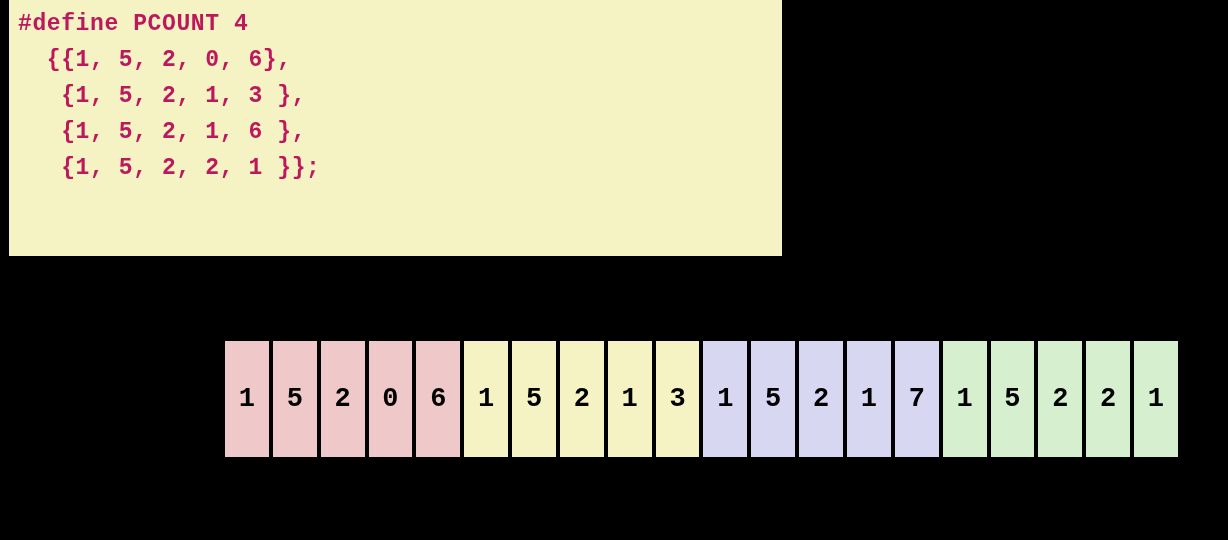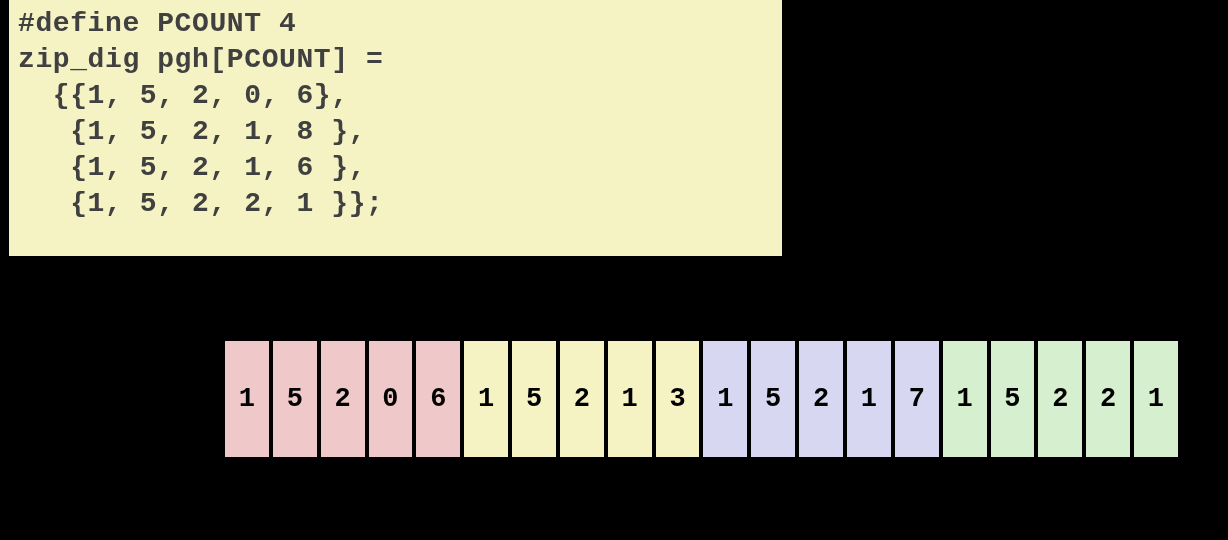--- a/index.html
+++ b/index.html
@@ -22,23 +22,23 @@
     top: -4px;
     width: 773px;
     height: 260px;
     background: #F5F3C4;
     box-sizing: border-box;
     padding: 10px 0 0 9px;
   }
   #code-block .code-line {
     font-family: "Liberation Mono", "DejaVu Sans Mono", monospace;
     font-weight: bold;
-    font-size: 28px;
+    font-size: 23px;
     line-height: 36px;
-    color: #404040;
+    color: #be185d;
     white-space: pre;
     letter-spacing: 0.6px;
   }
 
   
   #array-diagram {
     position: absolute;
     left: 225px;
     top: 341px;
     height: 116px;
@@ -65,23 +65,22 @@
   }
   #array-diagram .array-group:last-child .array-cell:last-child {
     margin-right: 0;
   }
 </style>
 </head>
 <body>
 
 <div id="code-block">
   <div class="code-line">#define PCOUNT 4</div>
-  <div class="code-line">zip_dig pgh[PCOUNT] =</div>
   <div class="code-line">  {{1, 5, 2, 0, 6},</div>
-  <div class="code-line">   {1, 5, 2, 1, 8 },</div>
+  <div class="code-line">   {1, 5, 2, 1, 3 },</div>
   <div class="code-line">   {1, 5, 2, 1, 6 },</div>
   <div class="code-line">   {1, 5, 2, 2, 1 }};</div>
 </div>
 
 <div id="array-diagram">
     <div class="array-group">
       <div class="array-cell" style="background: rgb(239, 201, 201);">1</div>
       <div class="array-cell" style="background: rgb(239, 201, 201);">5</div>
       <div class="array-cell" style="background: rgb(239, 201, 201);">2</div>
       <div class="array-cell" style="background: rgb(239, 201, 201);">0</div>

